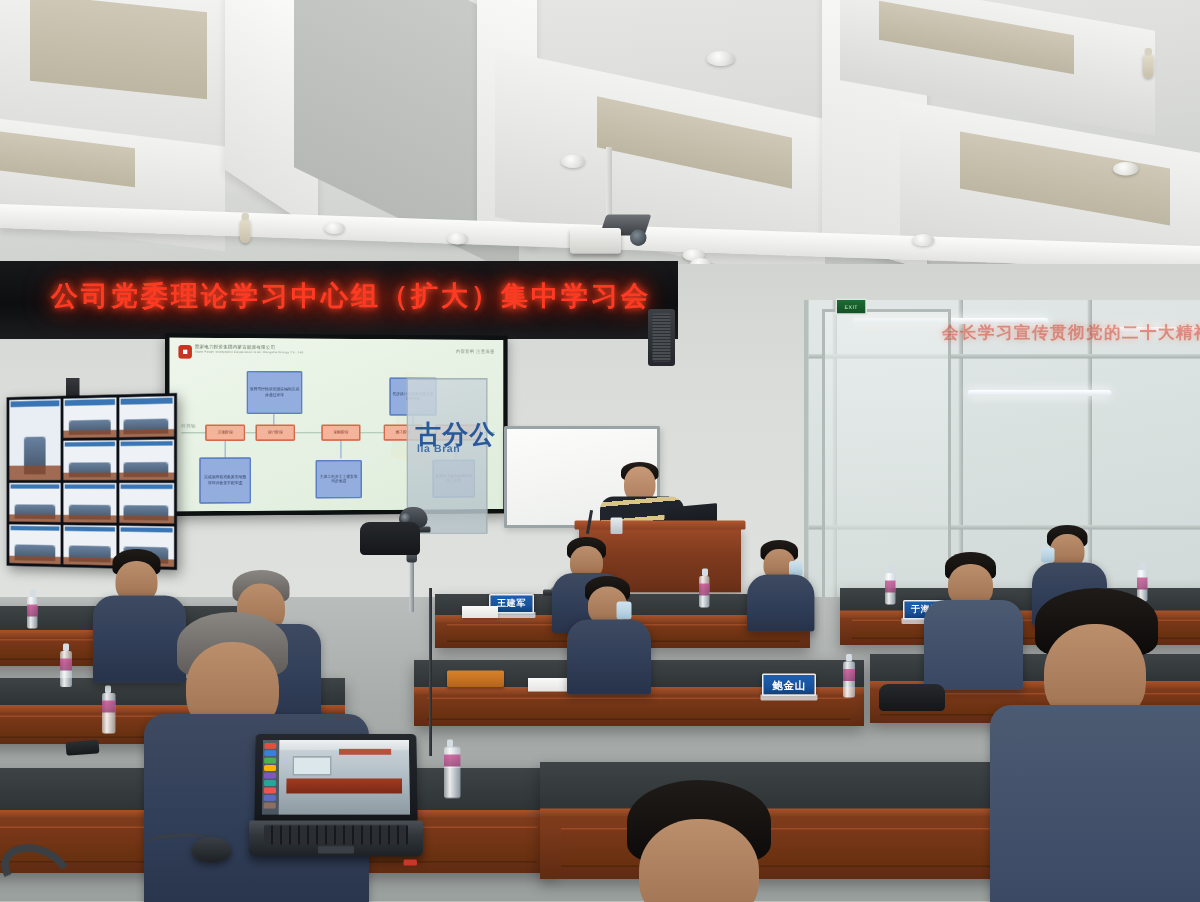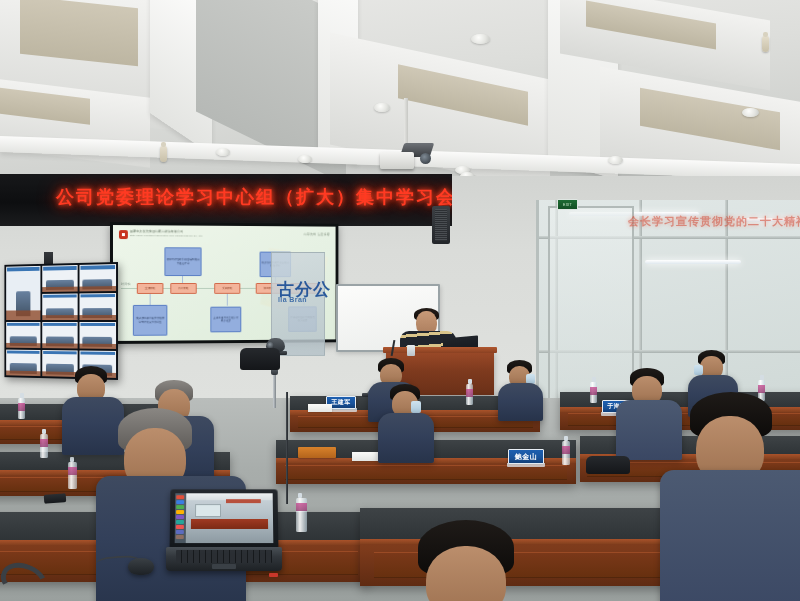--- a/index.html
+++ b/index.html
@@ -75,21 +75,21 @@
     position:absolute; left:0; top:176px; width:800px; height:250px;
     background:linear-gradient(180deg,#d2d4d1 0%,#dadcd9 30%,#e0e2df 100%);
   }
   
   .fascia {
     position:absolute; left:0px; top:174px; width:452px; height:52px;
     background:linear-gradient(180deg,#17181a 0%,#0d0e10 55%,#1b1c1e 100%);
     overflow:hidden;
   }
   .led-banner {
-    position:absolute; left:56px; top:11px;
+    position:absolute; left:34px; top:11px;
     font-size:18px; font-weight:bold; letter-spacing:2px;
     color:#ff3a22;
     text-shadow:0 0 5px #ff4a2a, 0 0 11px #e02a10, 0 0 20px #b01c08;
     white-space:nowrap;
   }
   .fascia-glow {
     position:absolute; left:30px; top:4px; width:400px; height:44px;
     background:radial-gradient(ellipse at 50% 50%,rgba(255,60,30,.20),transparent 70%);
   }
 

